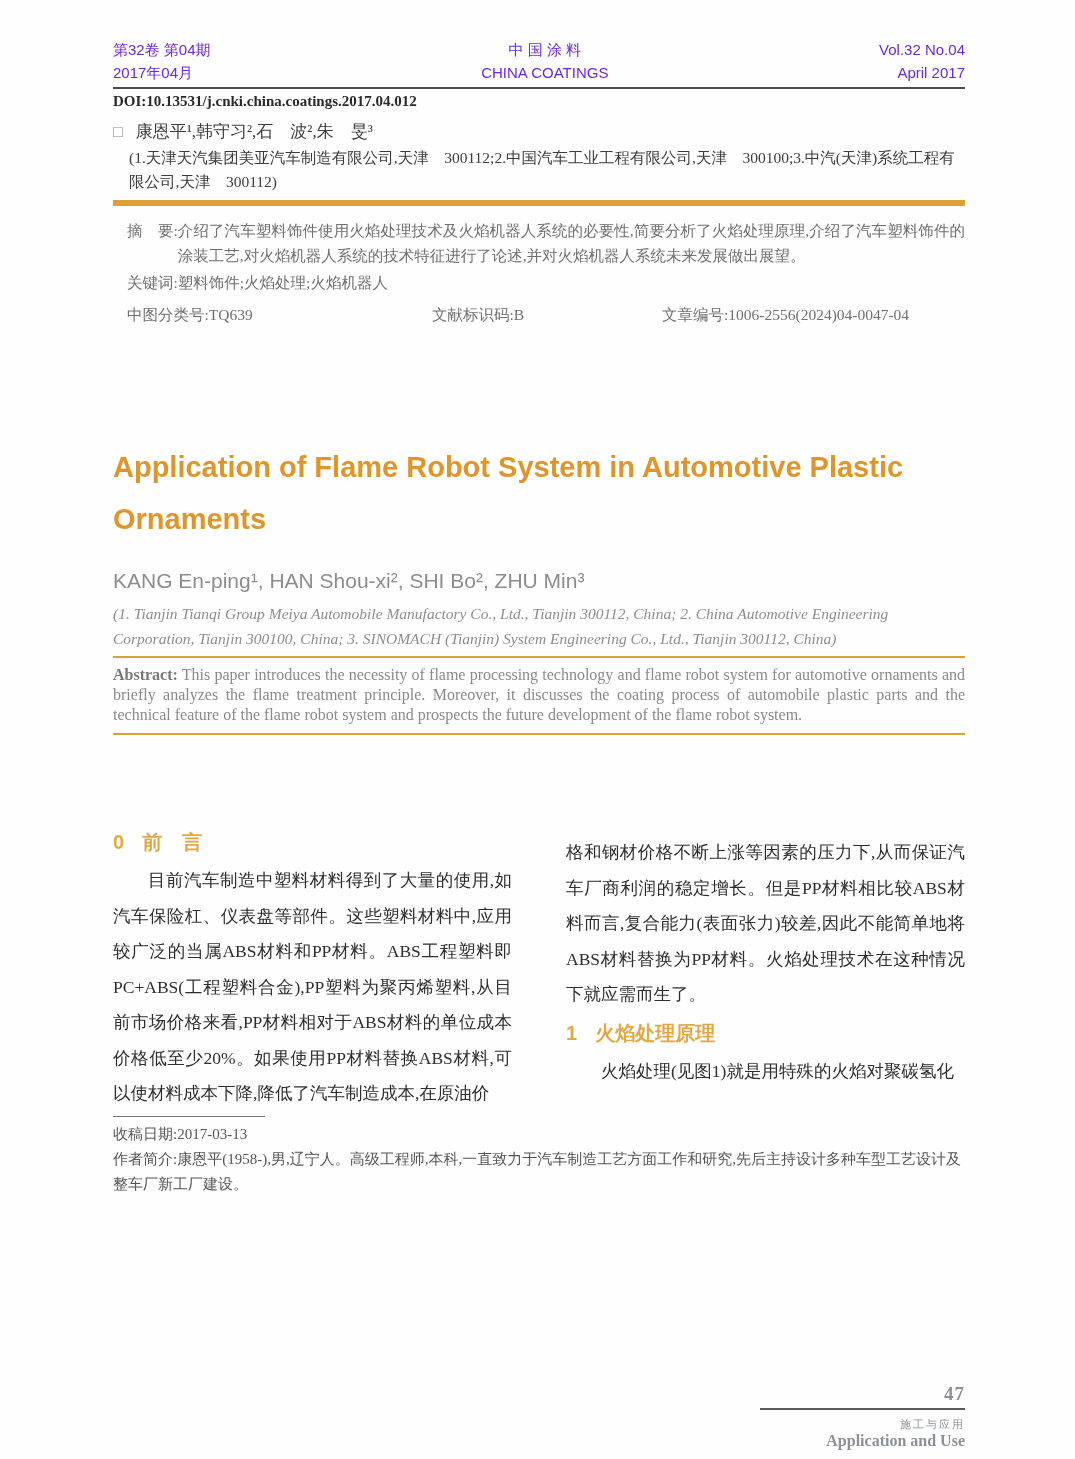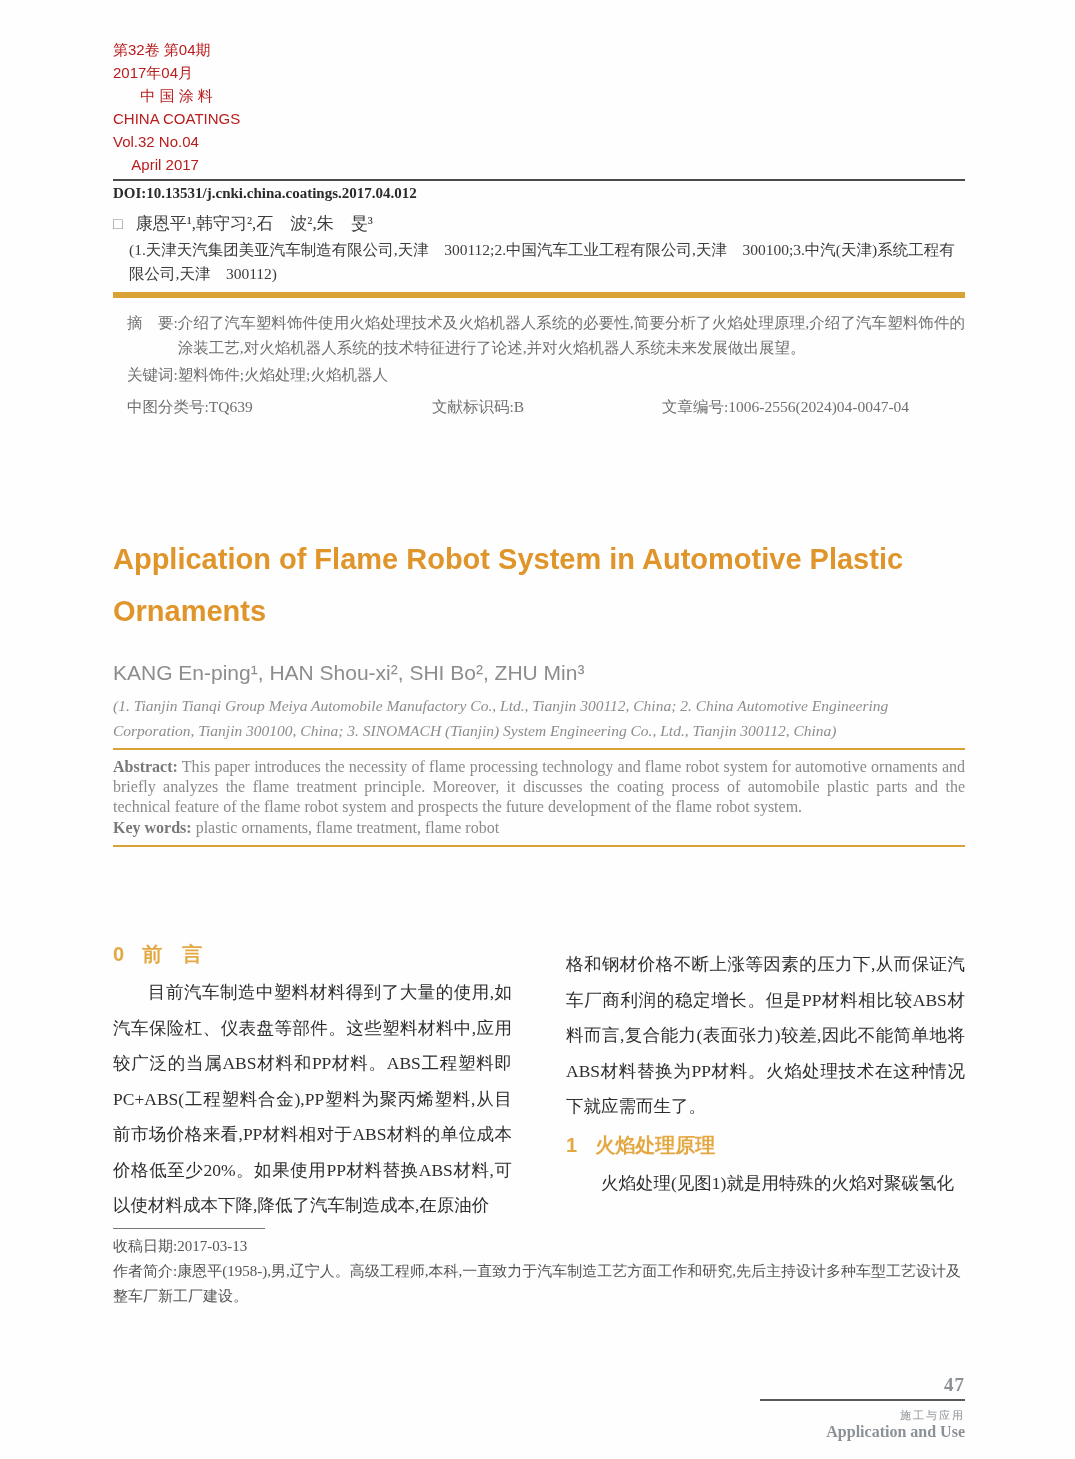--- a/index.html
+++ b/index.html
@@ -3,21 +3,21 @@
 <meta charset="utf-8">
 <style>
   html,body{margin:0;padding:0;background:#e9e9e9;}
   .page{position:relative;width:1075px;height:1459px;background:#fefefe;margin:0 auto;
         overflow:hidden;font-family:"Liberation Serif","DejaVu Serif",serif;color:#333;}
   .content{padding:38px 110px 0 113px;}
 
   
   .jheader{display:flex;justify-content:space-between;align-items:flex-start;
            font-family:"Liberation Sans","DejaVu Sans",sans-serif;
-           font-size:15px;line-height:23px;color:#b91c1c;flex-direction:column;}
+           font-size:15px;line-height:23px;color:#6d28d9;}
   .h-center{text-align:center;}
   .h-right{text-align:right;}
   .header-rule{border-bottom:2px solid #4a4a4a;margin-top:3px;}
   .doi{margin-top:4px;font-size:15px;font-weight:600;color:#2a2a2a;}
 
   
   .title-zh{margin:88px 0 0 0;color:#DF9B2C;font-family:"Liberation Sans","DejaVu Sans",sans-serif;
             font-weight:bold;font-size:45px;line-height:66px;letter-spacing:1px;}
   .authors-zh{margin-top:10px;display:flex;align-items:center;gap:13px;font-size:17px;color:#3c3c3c;}
   .author-marker{color:#8a8a8a;font-size:16px;line-height:16px;}
@@ -54,21 +54,21 @@
   .sec-head.second{margin-top:7px;}
   .body-p{margin:8px 0 0 0;font-size:17.5px;line-height:35.5px;text-align:justify;color:#2e2e2e;}
   .body-p.cont{margin-top:0;}
   .indent{text-indent:2em;display:block;}
 
   
   .footnote{margin-top:4px;font-size:15px;line-height:25px;color:#555;}
   .fn-rule{width:152px;border-top:1.5px solid #777;margin-bottom:5px;}
 
   
-  .footer-right{position:absolute;right:110px;bottom:18px;width:270px;text-align:right;color:#8b9196;}
+  .footer-right{position:absolute;right:110px;bottom:9px;width:270px;text-align:right;color:#8b9196;}
   .page-num{font-size:19px;font-weight:bold;letter-spacing:1px;}
   .f-rule{border-top:2px solid #5a5a5a;margin-top:3px;width:205px;margin-left:auto;}
   .f-zh{margin-top:7px;font-size:11px;letter-spacing:2px;}
   .f-en{font-size:16px;font-weight:bold;}
 </style>
 </head>
 <body>
 
 <div class="page">
   <div class="content">
@@ -118,23 +118,20 @@
       <span style="display:block">Application of Flame Robot System in Automotive Plastic</span>
       <span style="display:block">Ornaments</span>
     </h2>
     <div class="authors-en">KANG En-ping¹, HAN Shou-xi², SHI Bo², ZHU Min³</div>
     <div class="affil-en">(1. Tianjin Tianqi Group Meiya Automobile Manufactory Co., Ltd., Tianjin 300112, China; 2. China Automotive Engineering Corporation, Tianjin 300100, China; 3. SINOMACH (Tianjin) System Engineering Co., Ltd., Tianjin 300112, China)</div>
     <div class="rule-thin"></div>
 
     <div class="abs-en">
       <span class="lbl">Abstract:</span><span> This paper introduces the necessity of flame processing technology and flame robot system for automotive ornaments and briefly analyzes the flame treatment principle. Moreover, it discusses the coating process of automobile plastic parts and the technical feature of the flame robot system and prospects the future development of the flame robot system.</span>
     </div>
-    <div class="kw-en">
-      <span class="lbl" style="font-weight:bold;color:#787878">Key words:</span><span> plastic ornaments, flame treatment, flame robot</span>
-    </div>
     <div class="rule-thin2"></div>
 
     <div class="columns">
       <div class="col">
         <div class="sec-head">
           <span>0</span>
           <span>前　言</span>
         </div>
         <p class="body-p">
           <span class="indent">目前汽车制造中塑料材料得到了大量的使用,如汽车保险杠、仪表盘等部件。这些塑料材料中,应用较广泛的当属ABS材料和PP材料。ABS工程塑料即PC+ABS(工程塑料合金),PP塑料为聚丙烯塑料,从目前市场价格来看,PP材料相对于ABS材料的单位成本价格低至少20%。如果使用PP材料替换ABS材料,可以使材料成本下降,降低了汽车制造成本,在原油价</span>

